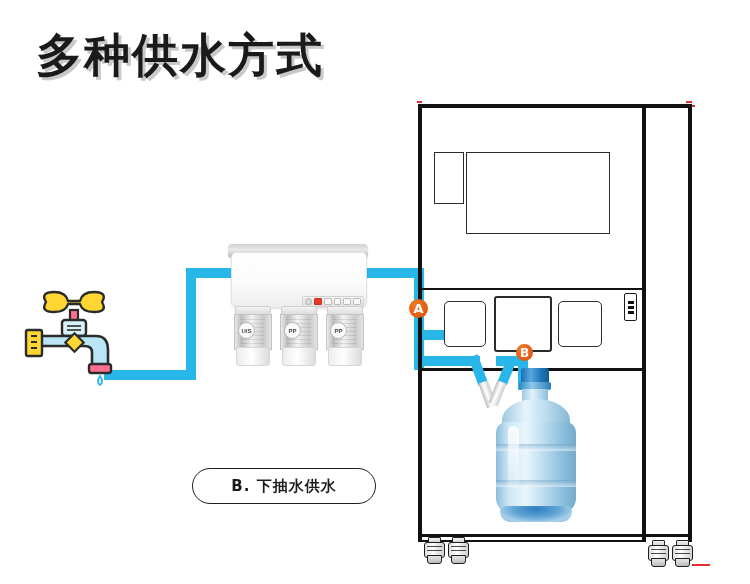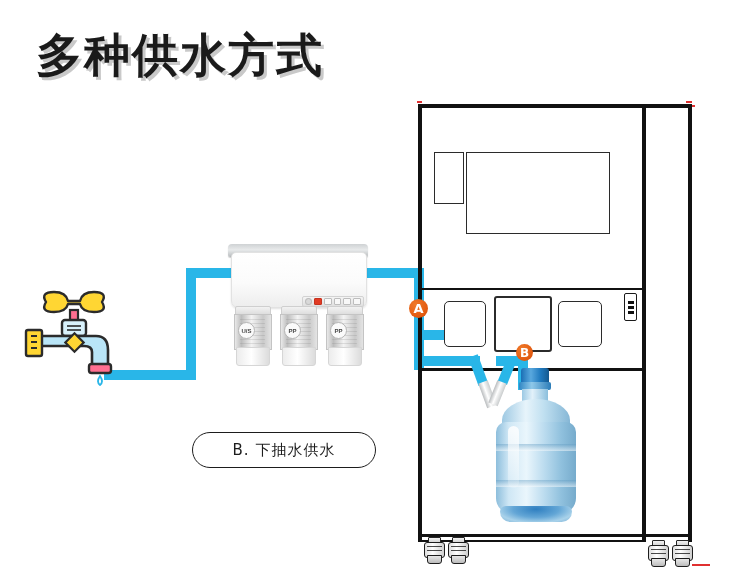--- a/index.html
+++ b/index.html
@@ -19,21 +19,21 @@
   }
 
   
   .pill{
     position:absolute;border:1.4px solid #1d1d1d;border-radius:40px;
     background:#fff;display:flex;align-items:center;justify-content:center;
     font-size:15px;color:#1d1d1d;letter-spacing:1px;
     font-family:"DejaVu Sans","Liberation Sans",sans-serif;
   }
   #pill-a{left:46px;top:138px;width:203px;height:34px;}
-  #pill-b{left:192px;top:432px;width:182px;height:34px;}
+  #pill-b{left:192px;top:468px;width:182px;height:34px;font-weight:bold;}
 
   
   .pipe{position:absolute;background:#29b6e8;}
 
   
   #faucet{position:absolute;left:18px;top:282px;width:112px;height:104px;}
 
   
   #filter{position:absolute;left:228px;top:240px;width:140px;height:128px;}
   .fbody{

